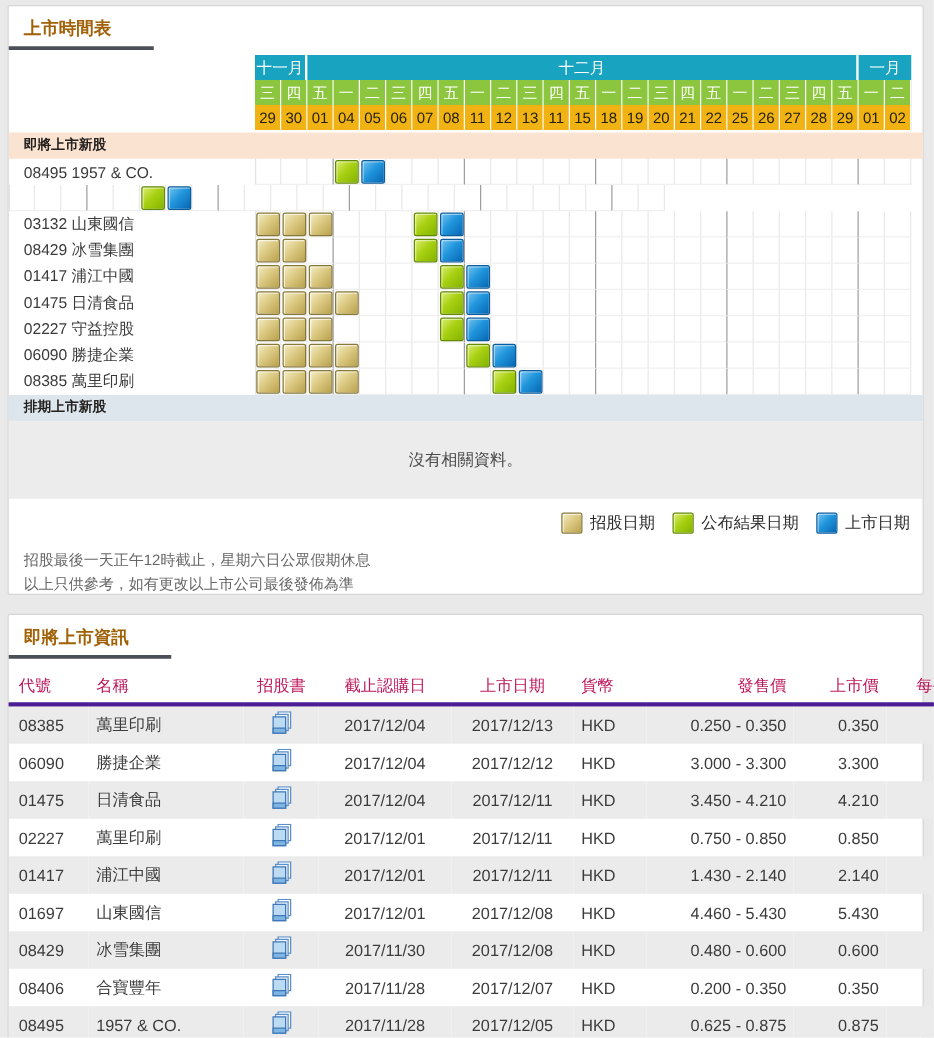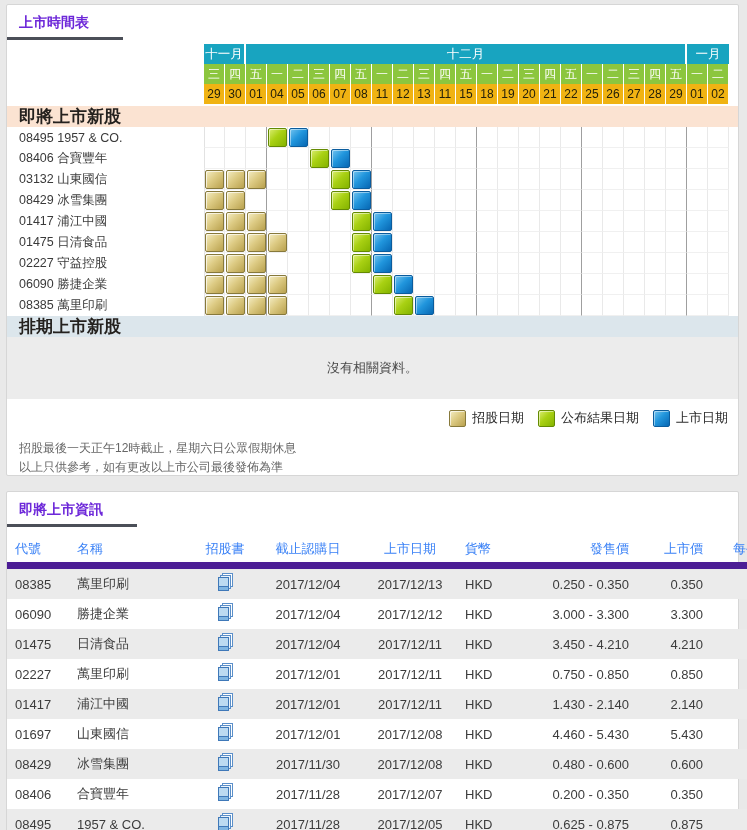--- a/index.html
+++ b/index.html
@@ -9,41 +9,41 @@
     font-family:"Liberation Sans","DejaVu Sans",sans-serif;
     -webkit-font-smoothing:antialiased;
   }
   .panel{
     position:absolute;left:6px;width:733px;background:#fff;
     border:1px solid #d6d6d6;border-radius:2px;box-sizing:border-box;
   }
   #panel-timetable{top:4px;height:472px;}
   #panel-info{top:491px;height:360px;}
   .title-bar{
-    display:inline-block;color:#6d28d9;font-size:14px;font-weight:bold;
+    display:inline-block;color:#a16207;font-size:14px;font-weight:bold;
     padding:9px 34px 5px 12px;border-bottom:3px solid #4b4f58;margin-bottom:4px;
   }
   
   .gantt{position:relative;font-size:12px;}
   .g-hrow{display:flex;margin-left:197px;}
   .g-m{
     height:20px;background:#18a4c0;color:#fff;display:flex;align-items:center;
     justify-content:center;box-sizing:border-box;border-right:2px solid #fff;
     font-size:12.5px;
   }
   .g-m:last-child{border-right:none;}
   .g-wd,.g-dt{
     width:21px;height:20px;box-sizing:border-box;border-right:1px solid #fff;
     display:flex;align-items:center;justify-content:center;
   }
   .g-wd{background:#8cc63e;color:#fff;}
   .g-dt{background:#f0b313;color:#24200a;}
   .g-gap{height:2px;}
   .g-section{
-    height:21px;line-height:21px;font-weight:bold;font-size:17px;color:#24211e;
+    height:21px;line-height:21px;font-weight:bold;font-size:11px;color:#24211e;
     padding-left:12px;box-sizing:border-box;
   }
   .g-section.upcoming{background:#fbe3d2;}
   .g-section.scheduled{background:#dce6ec;}
   .g-row{display:flex;height:21px;}
   .g-label{
     width:197px;box-sizing:border-box;padding-left:12px;color:#3a3a3a;
     font-size:12.5px;display:flex;align-items:center;white-space:nowrap;overflow:hidden;
   }
   .g-cell{
@@ -64,22 +64,22 @@
   .g-legend{
     display:flex;justify-content:flex-end;align-items:center;gap:14px;
     padding:10px 10px 4px 0;font-size:13px;color:#2b2b2b;
   }
   .legend-item{display:flex;align-items:center;gap:6px;}
   .legend-item .tile{width:17px;height:17px;}
   .g-notes{padding:8px 12px 0 12px;font-size:12px;color:#666;line-height:1.55;}
   
   table{width:733px;border-collapse:collapse;table-layout:fixed;font-size:13px;margin-top:4px;}
   thead th{
-    color:#3b82f6;font-weight:normal;height:27px;padding:0 6px;
-    border-bottom:7px solid #4c1d95;white-space:nowrap;overflow:hidden;
+    color:#be185d;font-weight:normal;height:27px;padding:0 6px;
+    border-bottom:3px solid #4c1d95;white-space:nowrap;overflow:hidden;
   }
   tbody td{height:30px;padding:0 6px;color:#3c3c3c;white-space:nowrap;overflow:hidden;}
   tbody tr.alt{background:#ebebeb;}
   .al{text-align:left;} .ac{text-align:center;} .ar{text-align:right;}
   th.col-code,td.col-code{padding-left:8px;}
   .col-code{width:50px;} .col-name{width:112px;} .col-prospectus{width:48px;}
   .col-deadline{width:94px;} .col-listing_date{width:86px;} .col-currency{width:46px;}
   .col-offer_price{width:106px;} .col-listing_price{width:62px;}
   .col-lot_size{width:70px;}
   .doc-btn{display:inline-block;cursor:pointer;line-height:0;}
@@ -179,21 +179,20 @@
           <div class="g-cell wk"></div>
           <div class="g-cell"></div>
           <div class="g-cell"></div>
           <div class="g-cell"></div>
           <div class="g-cell"></div>
           <div class="g-cell wk"></div>
           <div class="g-cell"></div>
           <div class="g-cell"></div>
         </div>
         <div class="g-row">
-          <div class="g-label">08406 合寶豐年</div>
           <div class="g-cell first"></div>
           <div class="g-cell"></div>
           <div class="g-cell wk"></div>
           <div class="g-cell"></div>
           <div class="g-cell"></div>
           <div class="g-cell">
             <div class="tile res"></div>
           </div>
           <div class="g-cell">
             <div class="tile lis"></div>

